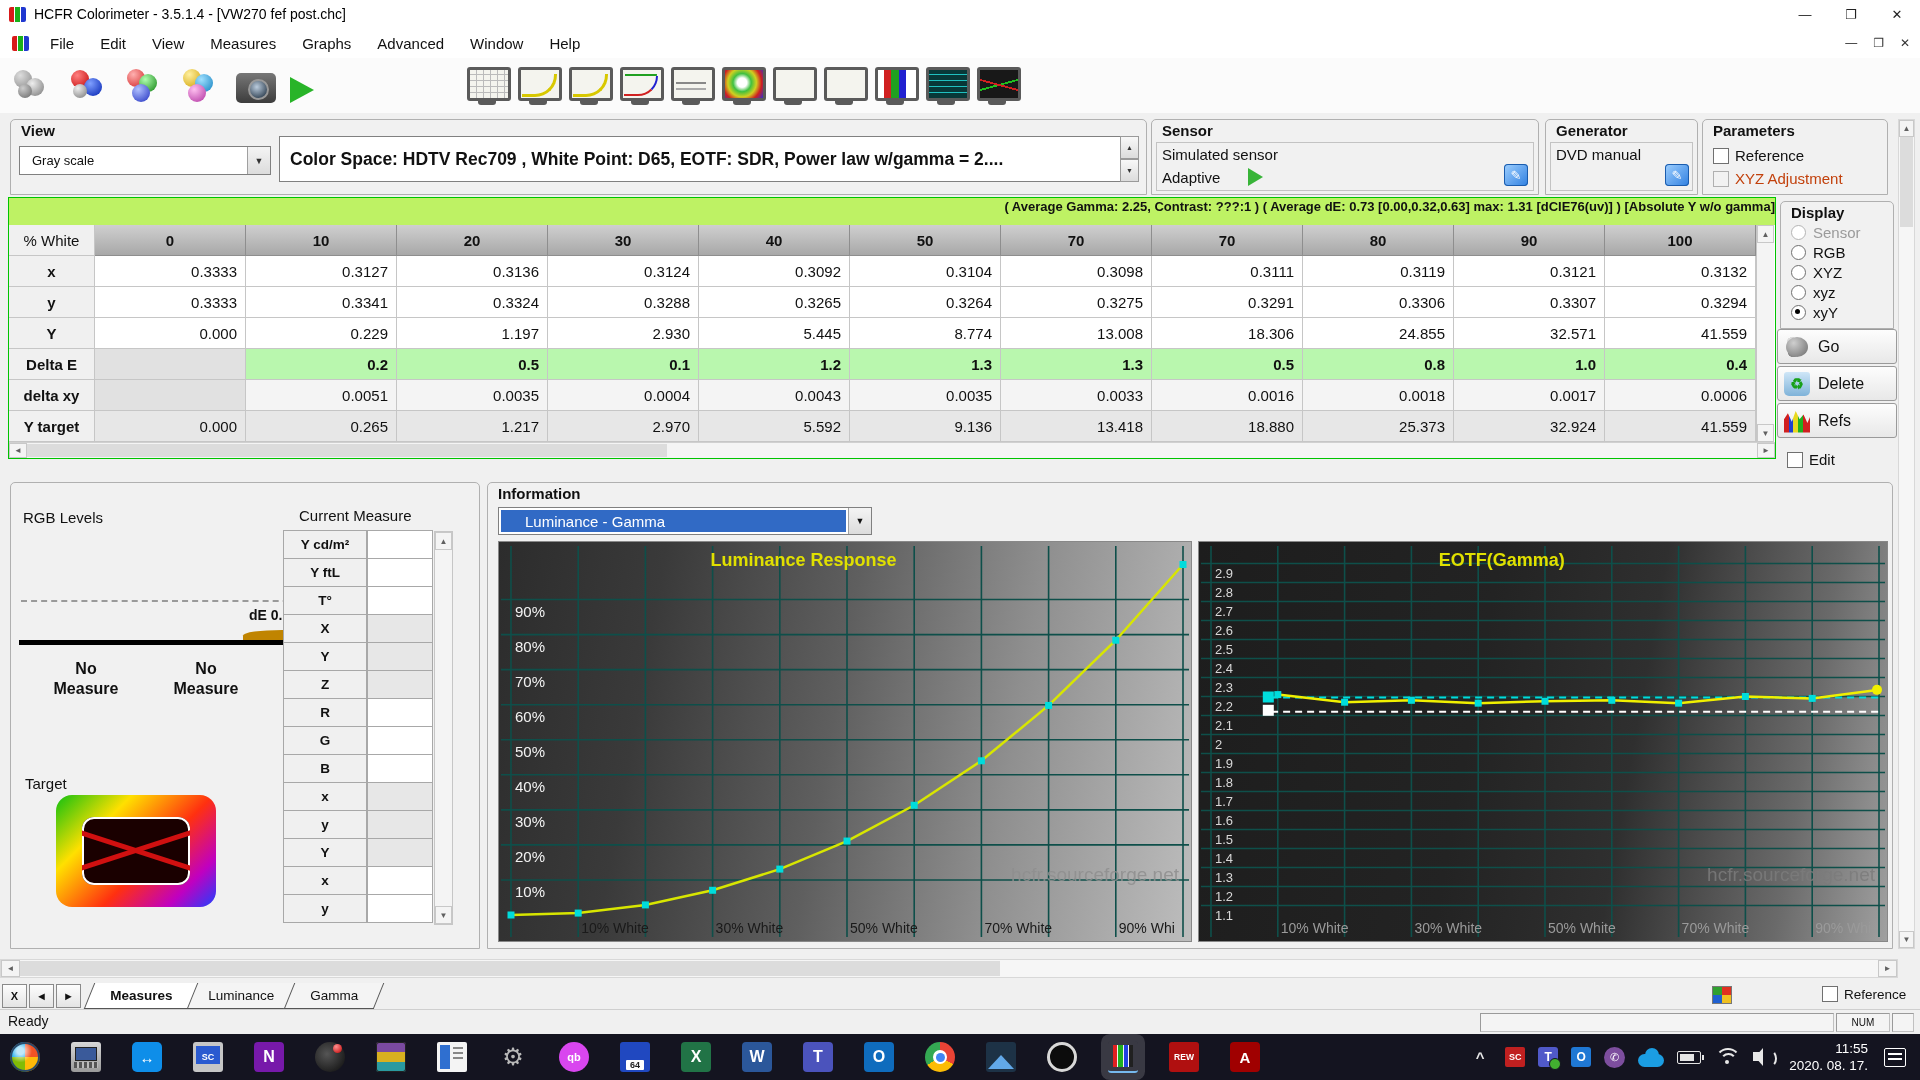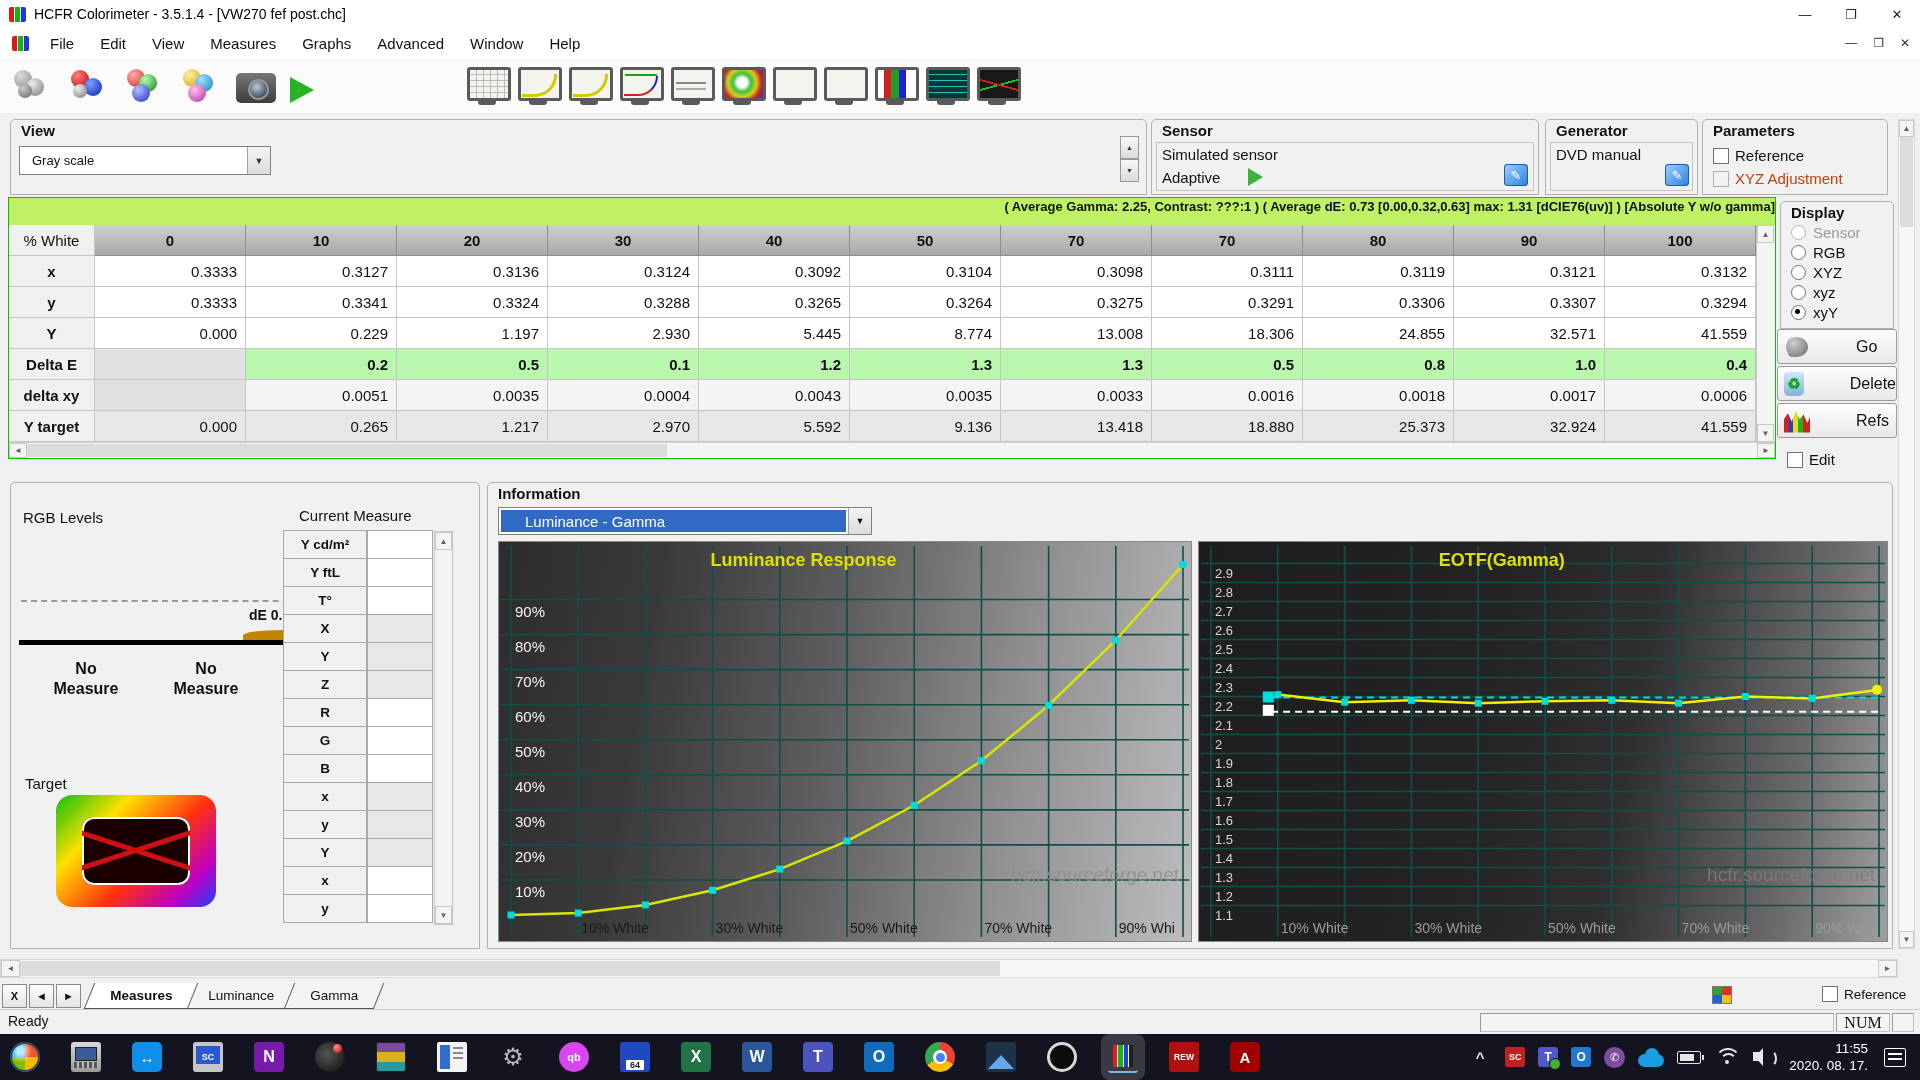--- a/index.html
+++ b/index.html
@@ -98,21 +98,21 @@
   .grid-hscroll{height:15px;background:#f4f4f4;border-top:1px solid #d0d0d0;position:relative;}
   .grid-hscroll .lf{position:absolute;left:0;top:0;bottom:0;width:16px;}
   .grid-hscroll .rt{position:absolute;right:0;top:0;bottom:0;width:16px;}
   .grid-hscroll .thumb{position:absolute;left:18px;top:1px;bottom:1px;width:640px;background:#dcdcdc;}
   
   .radio-row{display:flex;align-items:center;gap:7px;font-size:15px;margin:3px 0 0 10px;}
   .radio{width:13px;height:13px;border-radius:50%;border:1px solid #707070;background:#fff;position:relative;}
   .radio.sel:after{content:"";position:absolute;left:3px;top:3px;width:5px;height:5px;border-radius:50%;background:#000;}
   .radio-row.disabled{color:#9a9a9a;}
   .radio-row.disabled .radio{border-color:#b4b4b4;}
-  .side-btn{position:absolute;left:1777px;width:118px;height:33px;background:linear-gradient(#fdfdfd,#e8e8e8);border:1px solid #9a9a9a;border-radius:3px;display:flex;align-items:center;font-size:16px;color:#111;gap:38px;}
+  .side-btn{position:absolute;left:1777px;width:118px;height:33px;background:linear-gradient(#fdfdfd,#e8e8e8);border:1px solid #9a9a9a;border-radius:3px;display:flex;align-items:center;font-size:16px;color:#111;}
   .side-btn .bicon{width:26px;height:24px;margin:0 8px 0 6px;position:relative;}
   .bi-go{background:radial-gradient(circle at 30% 30%,#ddd 0 20%,transparent 21%),radial-gradient(circle at 60% 55%,#aaa 0 26%,transparent 27%),radial-gradient(circle at 35% 70%,#888 0 22%,transparent 23%);}
   .bi-go:before{content:"";position:absolute;inset:2px;border-radius:50%;background:radial-gradient(circle at 35% 30%,#cfcfcf,#6a6a6a);}
   .bi-delete{background:linear-gradient(#cfe6f7,#7fb3d9);border-radius:3px 3px 5px 5px;display:flex;align-items:center;justify-content:center;color:#18a018;font-weight:bold;font-size:15px;}
   .bi-refs{background:linear-gradient(90deg,#d02020 0 18%,#2040d0 18% 36%,#e8d820 36% 54%,#20b020 54% 72%,#d02020 72%);clip-path:polygon(0 100%,0 45%,15% 20%,30% 55%,45% 10%,60% 45%,75% 25%,90% 60%,100% 35%,100% 100%);}
   
   .dashline{position:absolute;border-top:2px dashed #9a9a9a;}
   .blackbar{position:absolute;height:5px;background:#000;}
   .de-bump{position:absolute;width:78px;height:11px;background:#c08400;border-radius:100% 100% 0 0;}
   .de-label{position:absolute;font-size:14px;font-weight:bold;}
@@ -148,21 +148,21 @@
   .tabs{display:flex;margin-left:14px;height:25px;}
   .tab{height:25px;padding:0 20px;border:1px solid #555;border-top:none;transform:skewX(-22deg);background:#f4f4f4;display:flex;align-items:center;margin-left:-6px;}
   .tab span{transform:skewX(22deg);font-size:13.5px;}
   .tab.active{background:#fff;z-index:2;}
   .tab.active span{font-weight:bold;}
   .palette-icon{position:absolute;left:1712px;top:4px;width:18px;height:16px;border:1px solid #777;
      background:conic-gradient(#e03020 0 25%,#f0c020 0 50%,#2060d0 0 75%,#30a030 0);}
   .ref-check{position:absolute;left:1822px;top:4px;display:flex;align-items:center;gap:6px;font-size:13.5px;}
   .statusbar{position:absolute;left:0;top:896px;width:1920px;height:25px;background:#f0f0f0;border-top:1px solid #cfcfcf;}
   .statusbar .ready{position:absolute;left:8px;top:3px;font-size:14px;}
-  .spane{position:absolute;top:3px;height:17px;border:1px solid #c0c0c0;border-top-color:#9a9a9a;border-left-color:#9a9a9a;background:#f4f4f4;font-size:16px;display:flex;align-items:center;justify-content:center;font-family:Liberation Serif, serif;}
+  .spane{position:absolute;top:3px;height:17px;border:1px solid #c0c0c0;border-top-color:#9a9a9a;border-left-color:#9a9a9a;background:#f4f4f4;font-size:10px;display:flex;align-items:center;justify-content:center;}
   
   .taskbar{position:absolute;left:0;top:1034px;width:1920px;height:46px;background:#141420;display:flex;align-items:center;}
   .tb-icon{width:30px;height:30px;margin-left:31px;position:relative;display:flex;align-items:center;justify-content:center;color:#fff;font-weight:bold;flex:none;}
   .tb-icon:first-child{margin-left:10px;}
   .tb-icon.active-app{box-shadow:0 0 0 7px rgba(255,255,255,0.16);background:rgba(255,255,255,0.16);border-bottom:2px solid #76b9ed;}
   .icon-start{border-radius:50%;background:radial-gradient(circle at 35% 30%,rgba(255,255,255,.75) 0 12%,transparent 40%),conic-gradient(#f35325 0 25%,#ffba08 0 50%,#81bc06 0 75%,#05a6f0 0);box-shadow:inset 0 0 0 2px #2a4a6a;}
   .icon-remote-keyboard{background:linear-gradient(#d8d8d8,#9a9a9a);border-radius:3px;}
   .icon-remote-keyboard:before{content:"";position:absolute;left:4px;top:5px;right:4px;height:12px;background:#3a5a9a;border:1px solid #222;}
   .icon-remote-keyboard:after{content:"";position:absolute;left:3px;bottom:4px;right:3px;height:6px;background:repeating-linear-gradient(90deg,#555 0 3px,#bbb 3px 5px);}
   .icon-teamviewer{background:#0e8ee9;border-radius:5px;font-size:15px;}
@@ -314,20 +314,23 @@
       </div>
   </div>
 
   <div class="workspace">
 
     <div class="panel" style="left:10px;top:6px;width:1135px;height:74px;">
       <div class="panel-title">View</div>
       <div class="combo" style="left:8px;top:26px;width:250px;height:27px;">
         <span class="cb-text">Gray scale</span>
         <span class="cb-btn">▼</span>
+      </div>
+      <div class="cs-field" style="left:268px;top:16px;width:840px;height:44px;">
+        <span>Color Space: HDTV Rec709 , White Point: D65, EOTF:  SDR, Power law w/gamma = 2....</span>
       </div>
       <div class="spinner" style="left:1109px;top:16px;height:46px;">
         <span class="spin-btn">▲</span>
         <span class="spin-btn">▼</span>
       </div>
     </div>
 
     <div class="panel" style="left:1151px;top:6px;width:386px;height:74px;">
       <div class="panel-title">Sensor</div>
       <div class="inner-frame" style="left:4px;top:22px;right:4px;bottom:3px;"></div>

